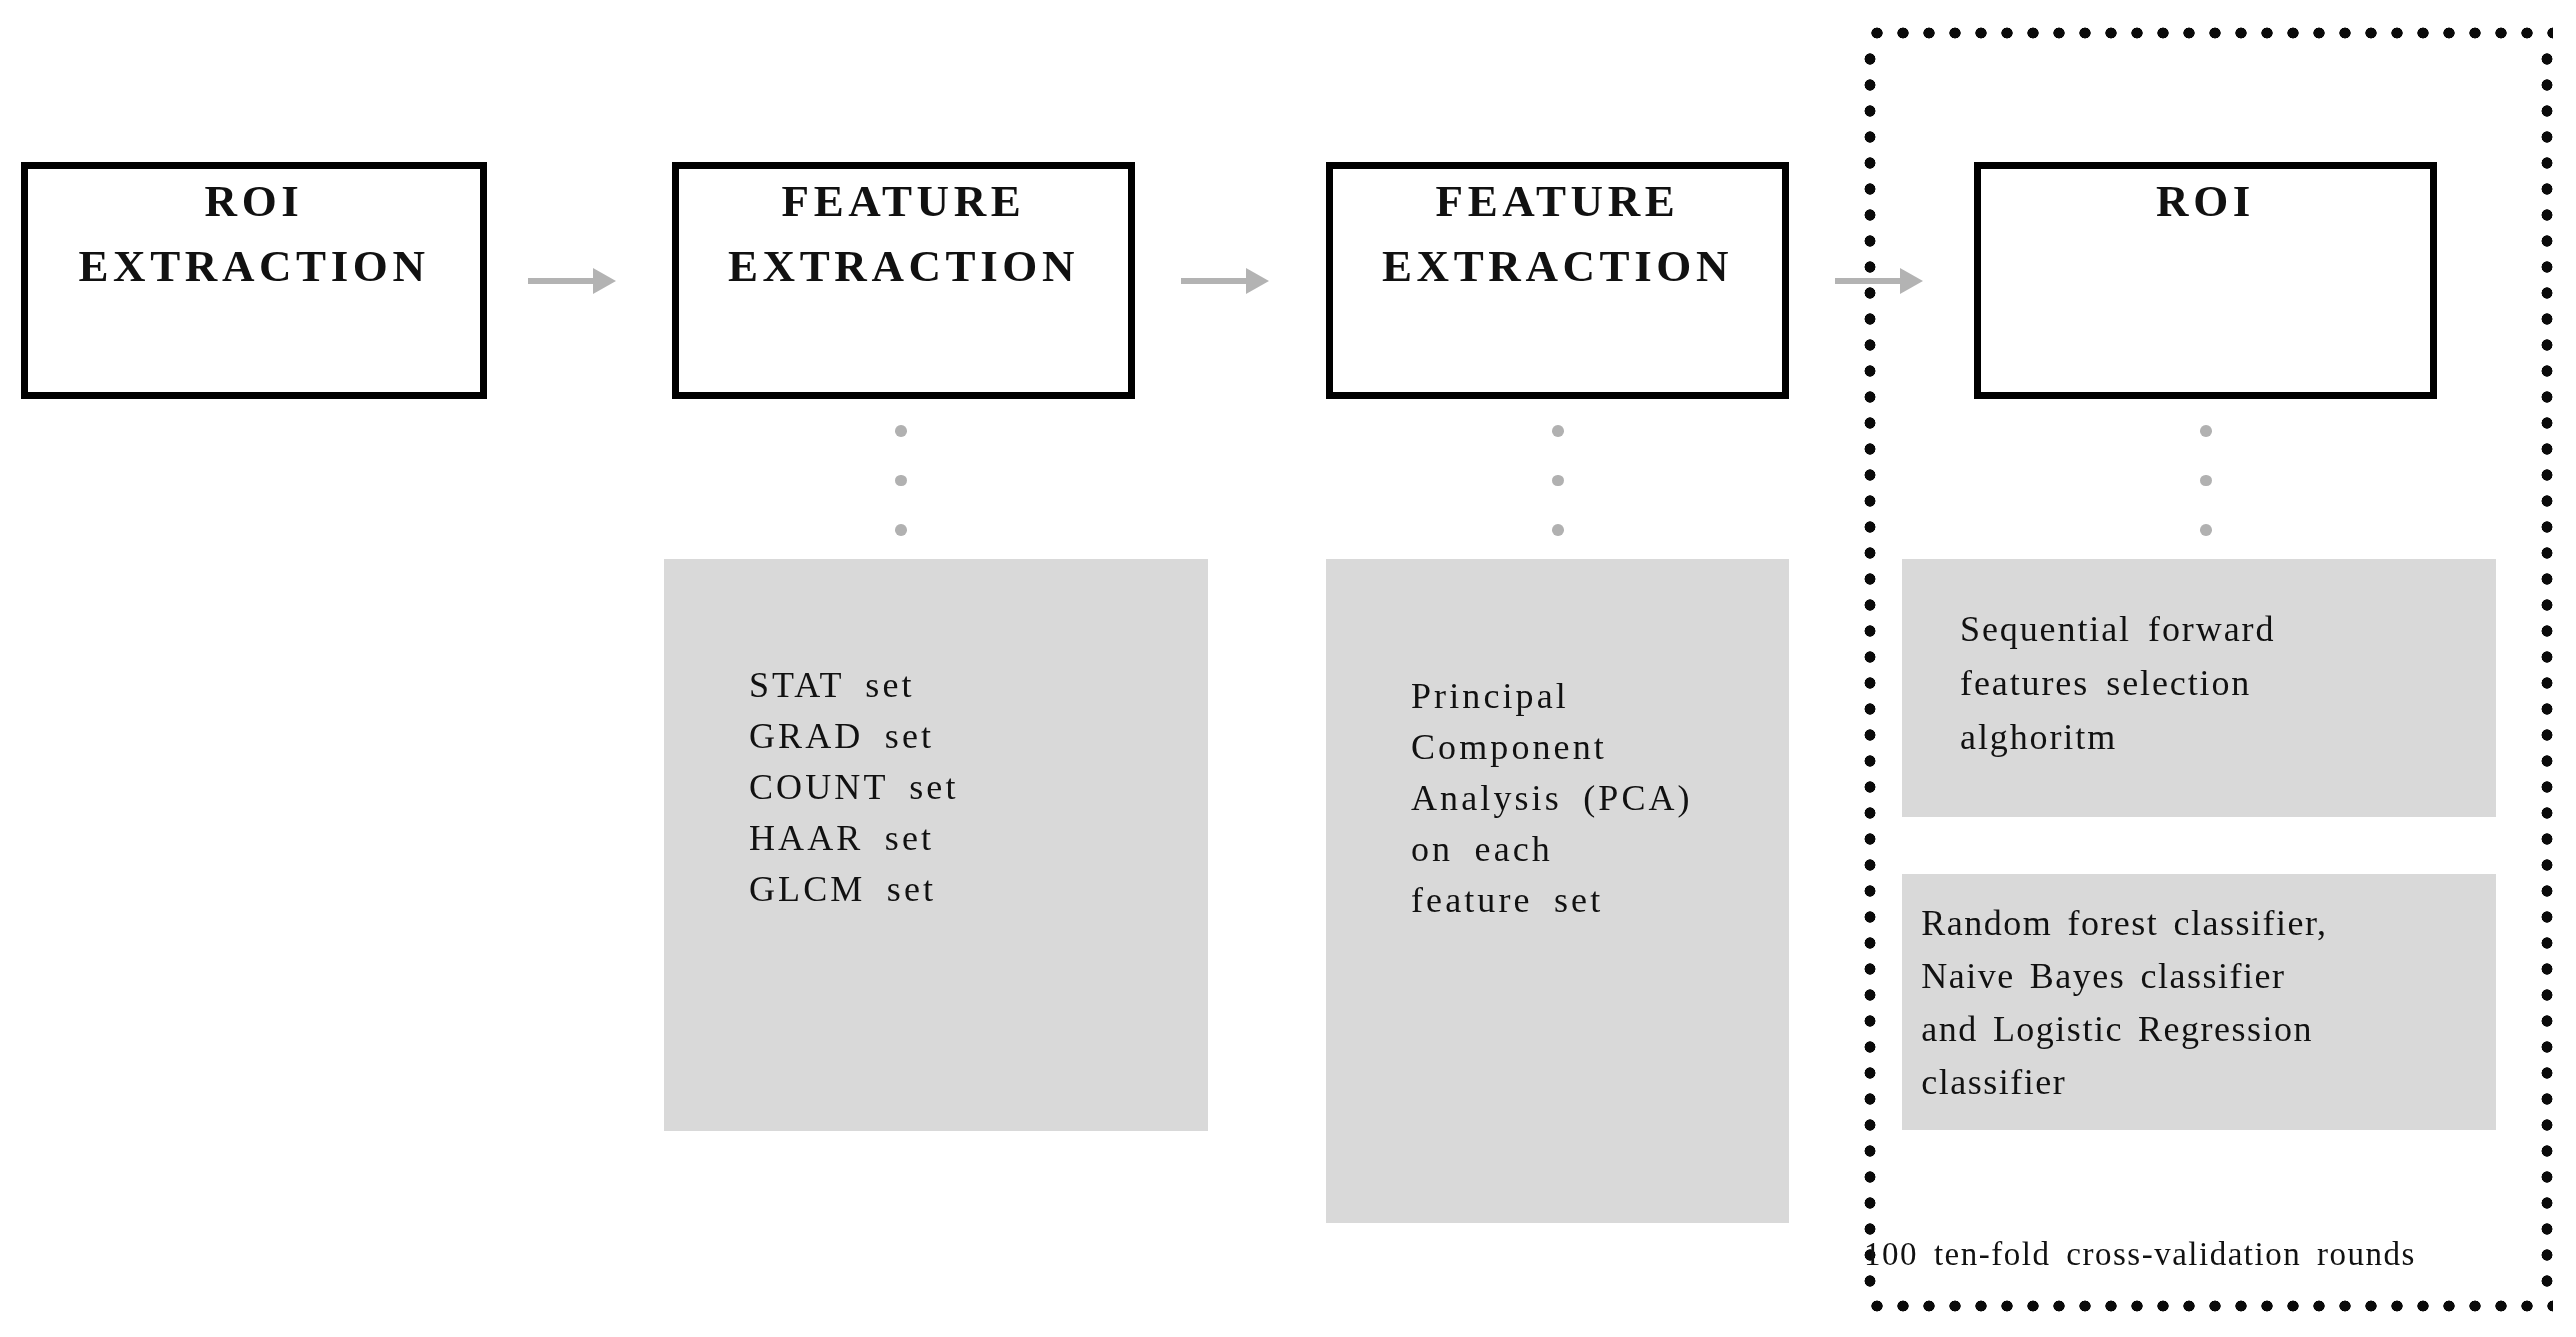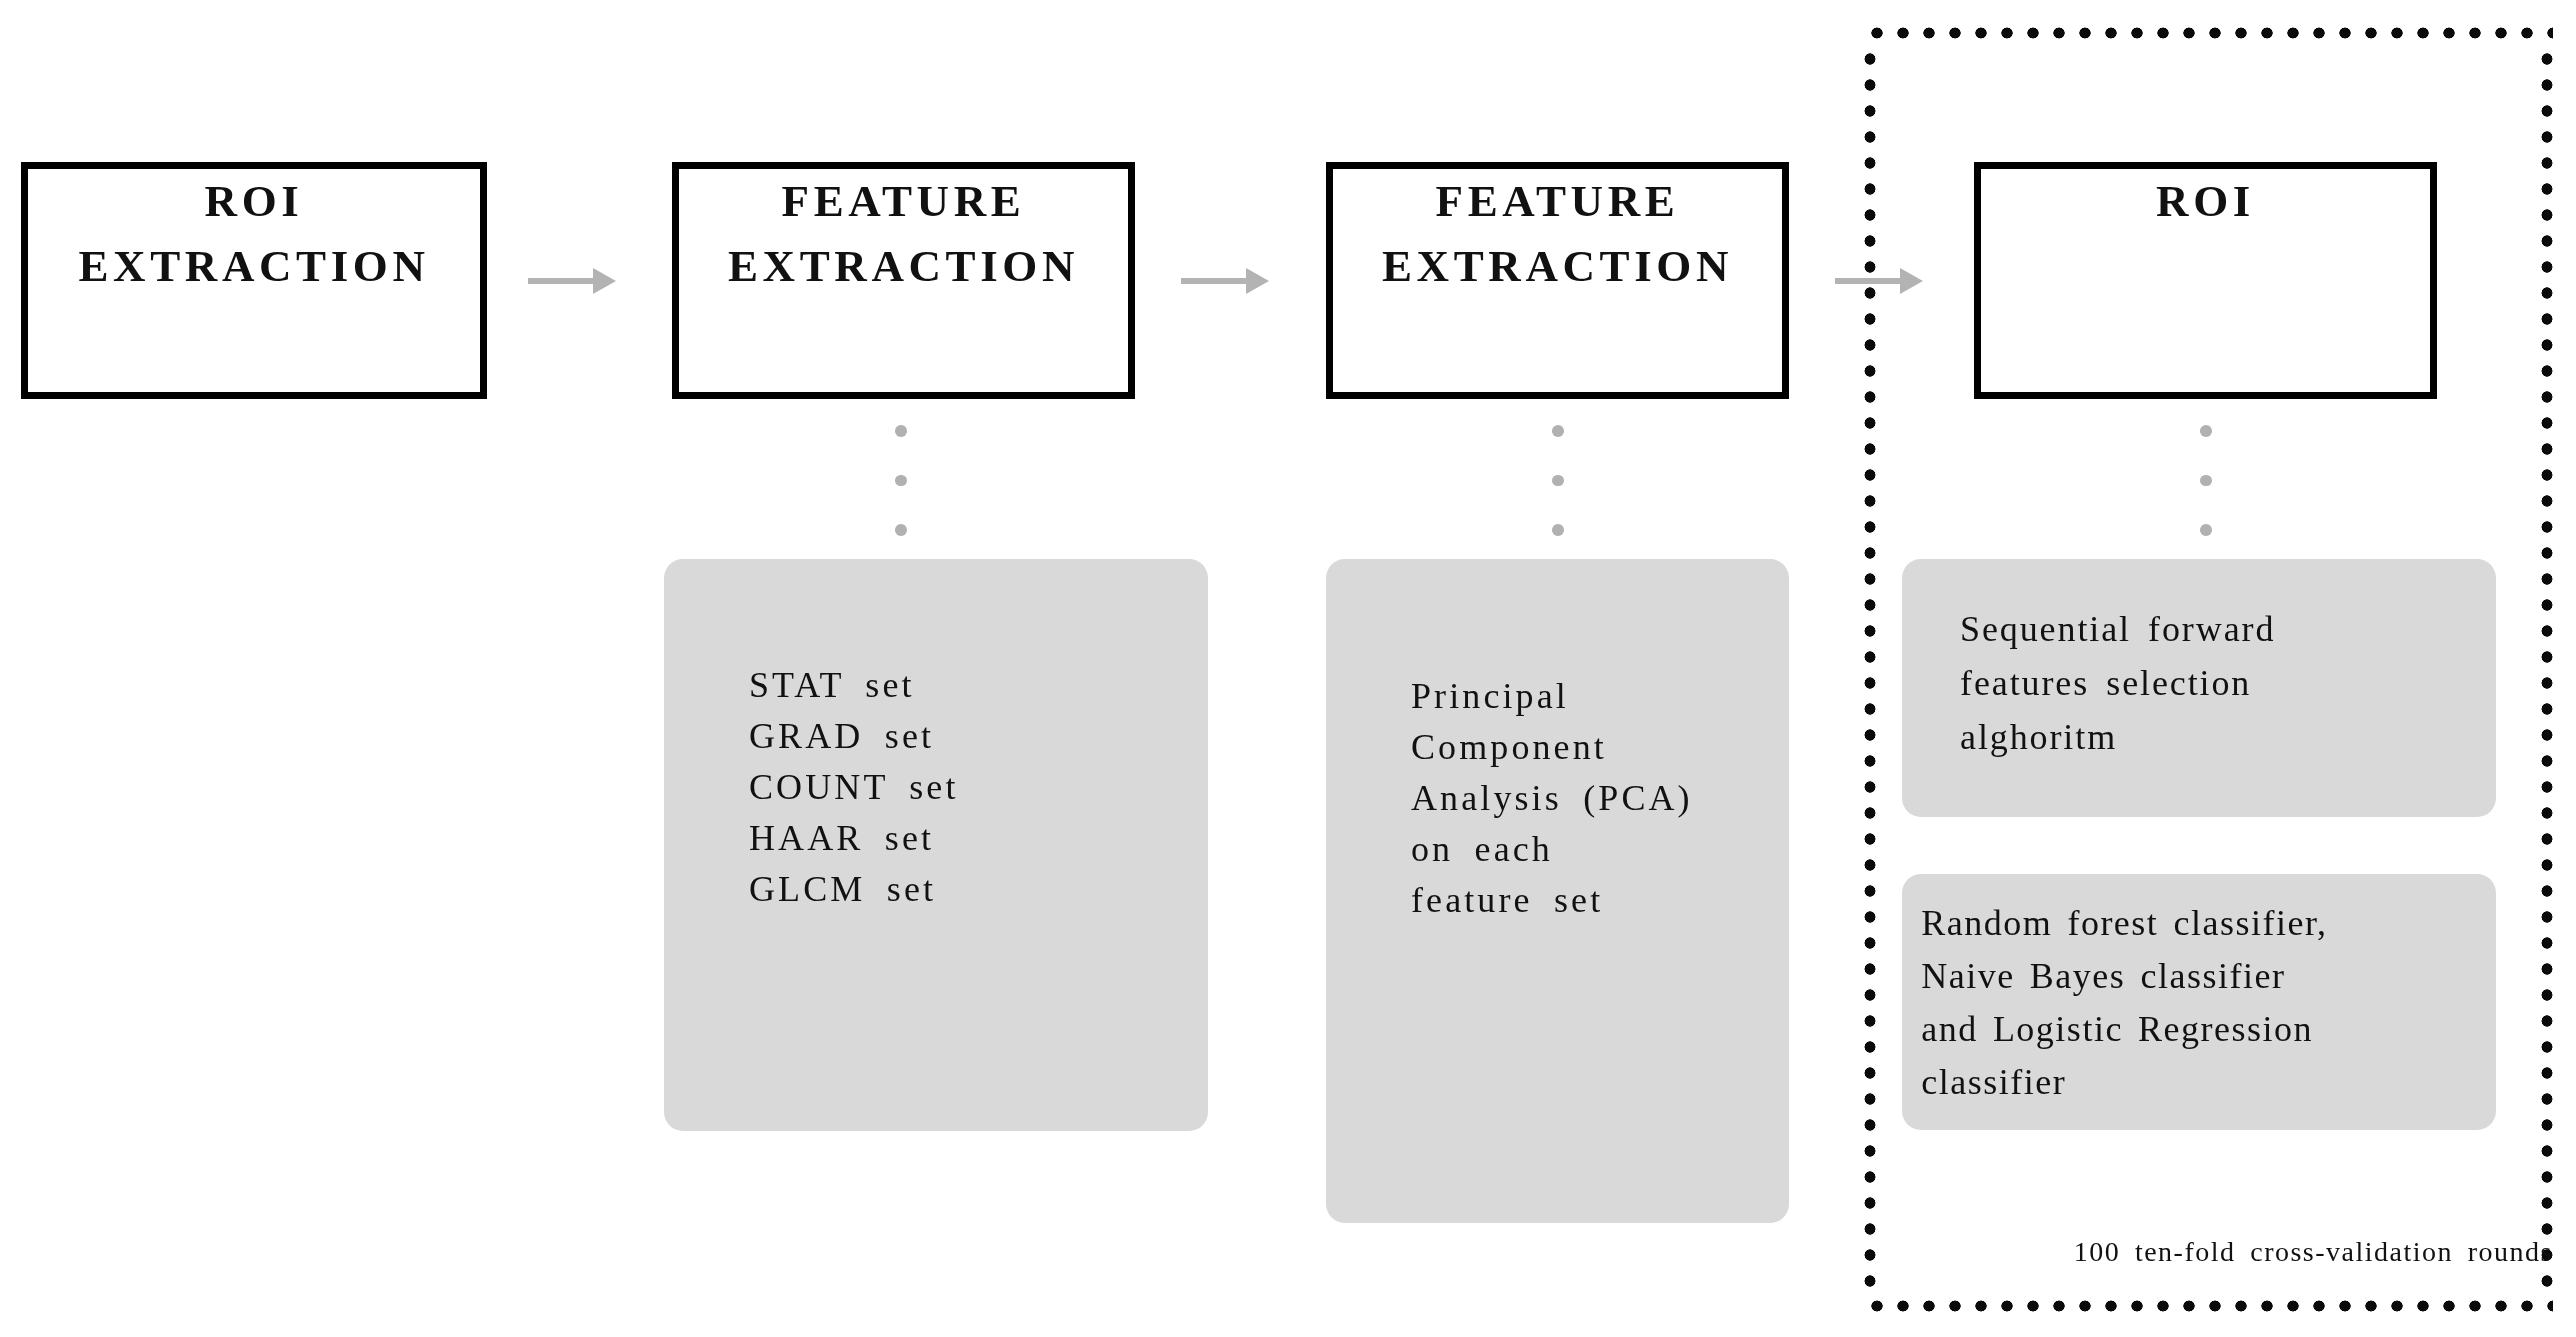--- a/index.html
+++ b/index.html
@@ -43,21 +43,21 @@
   #arrow1{left:528px;}
   #arrow2{left:1181px;}
   #arrow3{left:1835px;}
   
   .connector{position:absolute;top:425px;display:flex;flex-direction:column;gap:38px;}
   .connector span{width:11.6px;height:11.6px;border-radius:50%;background:var(--connector);}
   #conn1{left:895px;}
   #conn2{left:1552px;}
   #conn3{left:2200px;}
   
-  .panel{position:absolute;box-sizing:border-box;background:var(--gray-panel);font-size:36px;border-radius:19px;}
+  .panel{position:absolute;box-sizing:border-box;background:var(--gray-panel);font-size:36px;}
   .panel .line{display:block;white-space:nowrap;}
   #panelA{left:664px;top:559px;width:544px;height:572px;padding:101px 0 0 85px;line-height:51px;letter-spacing:3.1px;word-spacing:9.3px;}
   #panelB{left:1326px;top:559px;width:463px;height:664px;padding:112px 0 0 85px;line-height:51px;letter-spacing:3.1px;word-spacing:9.3px;}
   #panelC{left:1902px;top:559px;width:594px;height:258px;padding:43px 0 0 58px;line-height:54px;letter-spacing:1.9px;word-spacing:6.2px;}
   #panelD{left:1902px;top:874px;width:594px;height:256px;padding:23px 0 0 19.3px;line-height:53px;letter-spacing:1.5px;word-spacing:4.6px;}
   
   .cv-frame{position:absolute;left:1864px;top:27px;width:689px;height:1285px;}
   .strip{position:absolute;background-repeat:repeat;}
   .strip.h{
     left:0;right:0;height:12.4px;
@@ -67,22 +67,22 @@
   .strip.v{
     top:18.6px;bottom:18.6px;width:12.4px;
     background-image:radial-gradient(circle,var(--frame-dot) 5.4px,transparent 5.9px);
     background-size:12.4px 26px;background-repeat:repeat-y;
   }
   .strip.top{top:0;}
   .strip.bottom{bottom:0;}
   .strip.left{left:0;}
   .strip.right{right:0;}
   .cv-note{
-    position:absolute;left:0;right:0;top:1209px;text-align:right;
-    font-size:28px;letter-spacing:1.5px;word-spacing:6.2px;white-space:nowrap;
+    position:absolute;left:0;right:0;top:1209px;text-align:left;
+    font-size:33px;letter-spacing:1.5px;word-spacing:6.2px;white-space:nowrap;
   }
 </style>
 </head>
 <body>
 
 <div class="cv-frame">
   <div class="strip h top"></div>
   <div class="strip h bottom"></div>
   <div class="strip v left"></div>
   <div class="strip v right"></div>

